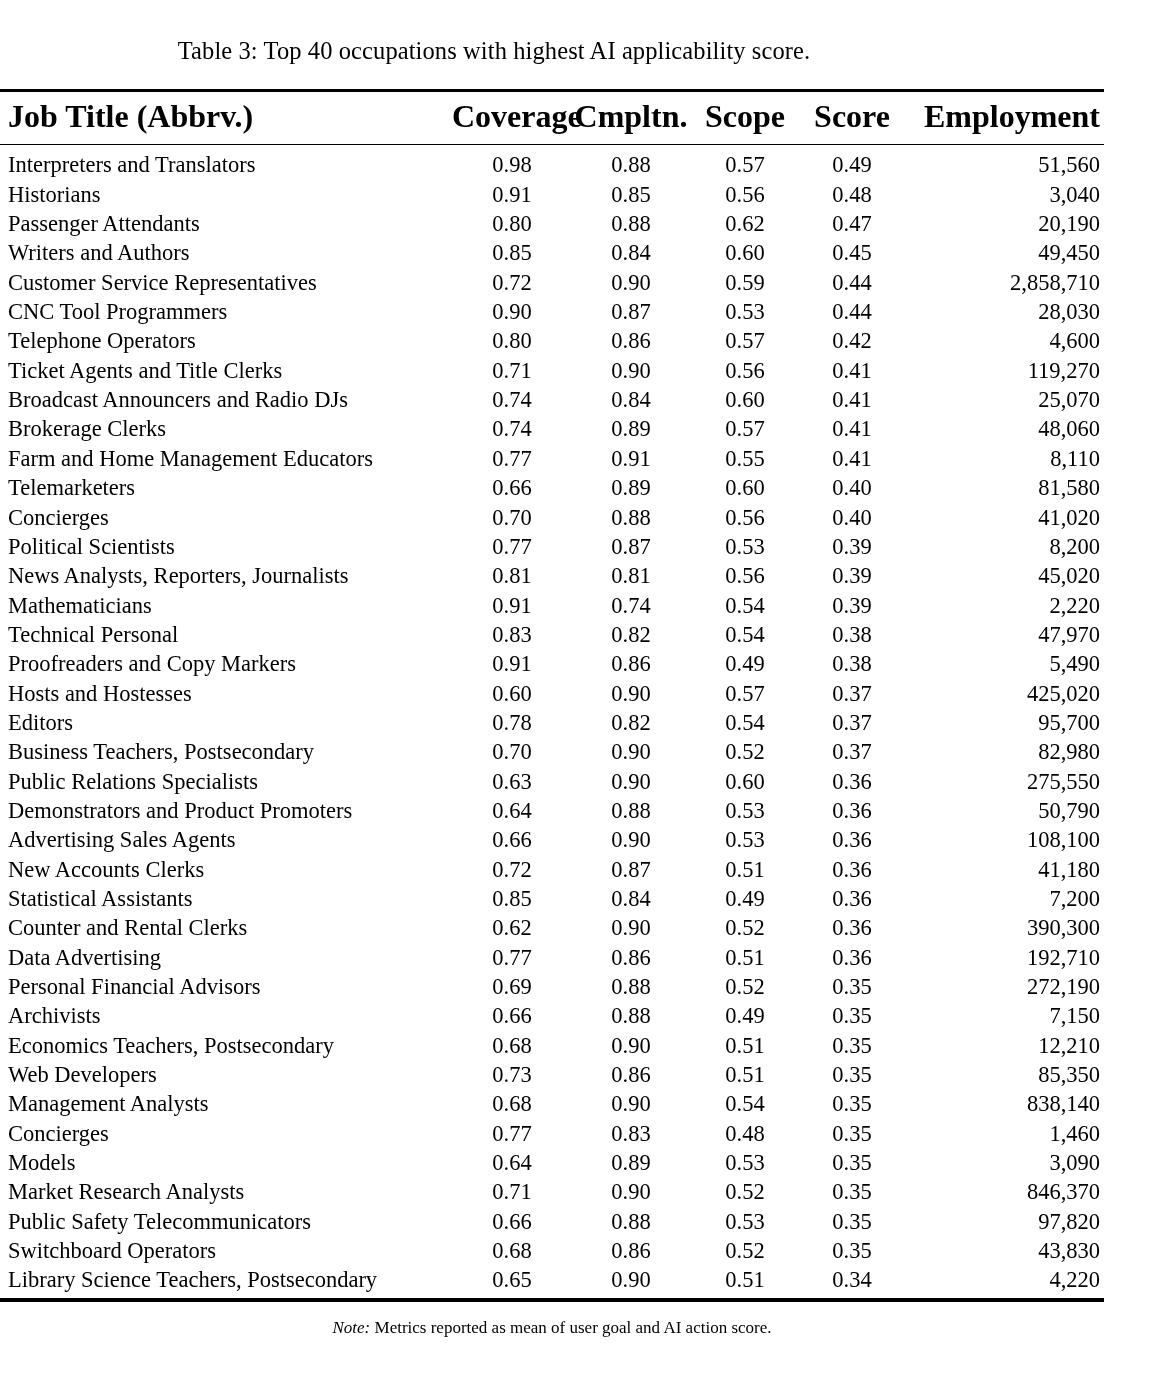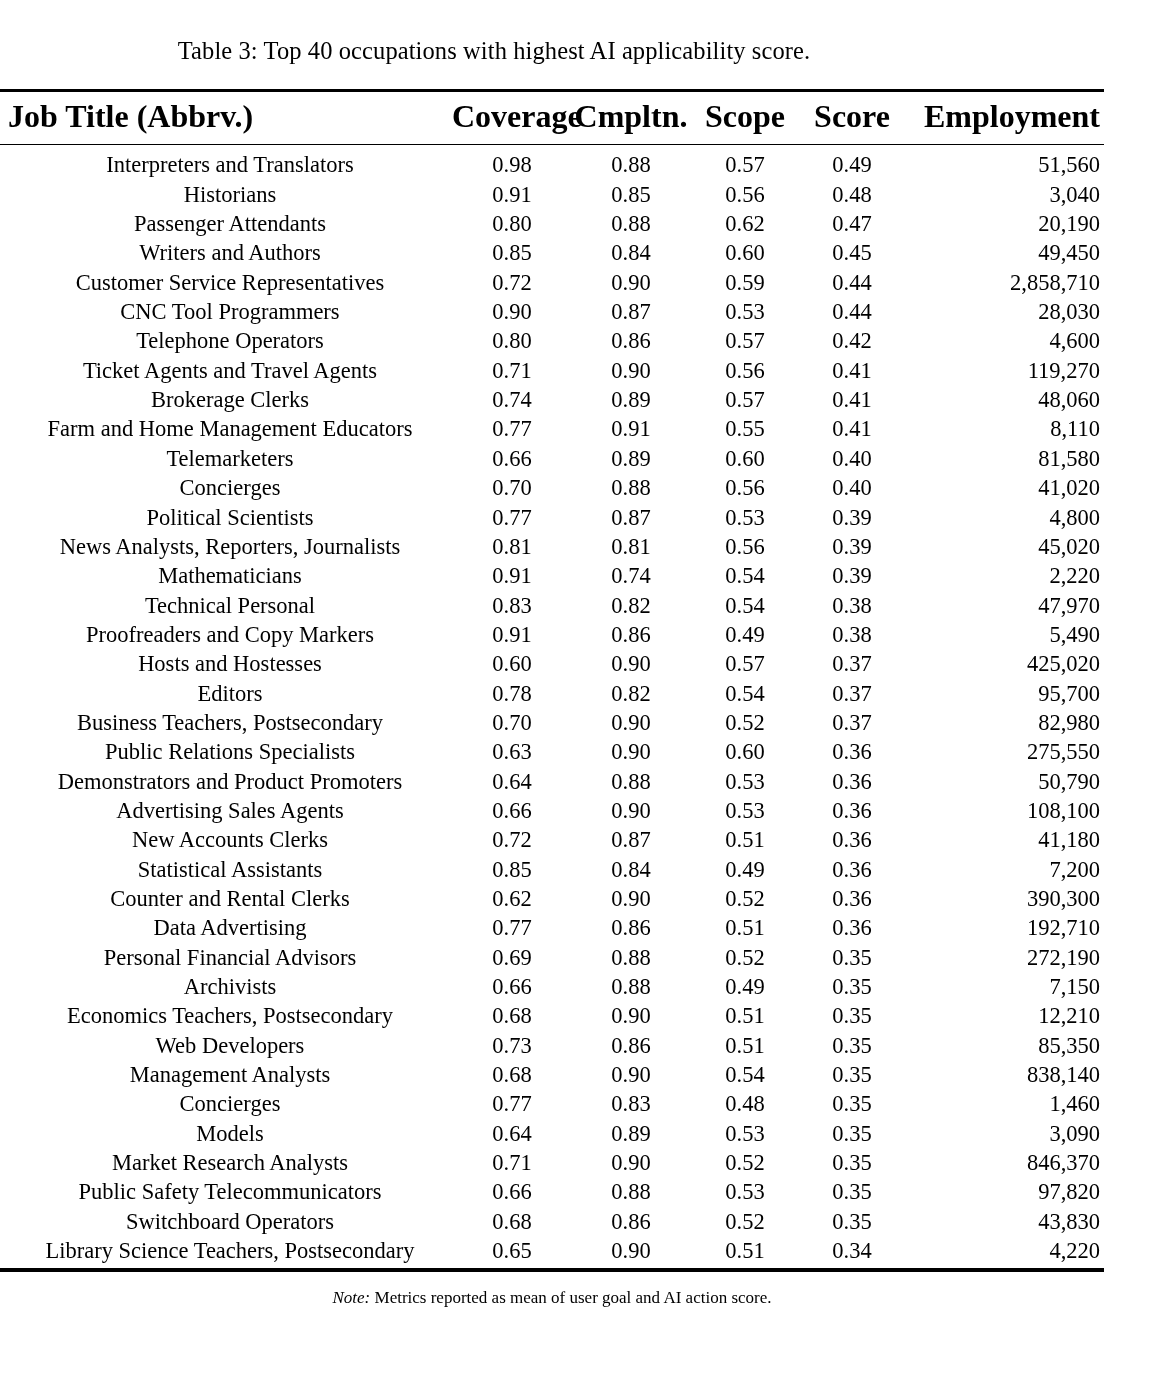--- a/index.html
+++ b/index.html
@@ -83,21 +83,21 @@
   col.c-cov   { width: 120px; }
   col.c-cmp   { width: 118px; }
   col.c-sco   { width: 110px; }
   col.c-scr   { width: 104px; }
   col.c-emp   { width: 200px; }
 
   th.h-title { text-align: left; padding-left: 8px !important; }
   th.h-cov, th.h-cmp, th.h-sco, th.h-scr { text-align: center; }
   th.h-emp { text-align: right; padding-right: 4px !important; }
 
-  td.v-title { text-align: center; padding-left: 8px !important; }
+  td.v-title { text-align: left; padding-left: 8px !important; }
   td.v-num   { text-align: center; }
   td.v-emp   { text-align: right; padding-right: 4px !important; }
 
   .note {
     text-align: center;
     font-size: 17px;
     padding-top: 16px;
   }
   .note i { font-style: italic; }
 </style>
@@ -188,26 +188,34 @@
           </tr>
           <tr>
             <td class="v-title">Telephone Operators</td>
             <td class="v-num">0.80</td>
             <td class="v-num">0.86</td>
             <td class="v-num">0.57</td>
             <td class="v-num">0.42</td>
             <td class="v-emp">4,600</td>
           </tr>
           <tr>
-            <td class="v-title">Ticket Agents and Travel Agents</td>
+            <td class="v-title">Ticket Agents and Title Clerks</td>
             <td class="v-num">0.71</td>
             <td class="v-num">0.90</td>
             <td class="v-num">0.56</td>
             <td class="v-num">0.41</td>
             <td class="v-emp">119,270</td>
+          </tr>
+          <tr>
+            <td class="v-title">Broadcast Announcers and Radio DJs</td>
+            <td class="v-num">0.74</td>
+            <td class="v-num">0.84</td>
+            <td class="v-num">0.60</td>
+            <td class="v-num">0.41</td>
+            <td class="v-emp">25,070</td>
           </tr>
           <tr>
             <td class="v-title">Brokerage Clerks</td>
             <td class="v-num">0.74</td>
             <td class="v-num">0.89</td>
             <td class="v-num">0.57</td>
             <td class="v-num">0.41</td>
             <td class="v-emp">48,060</td>
           </tr>
           <tr>
@@ -233,21 +241,21 @@
             <td class="v-num">0.56</td>
             <td class="v-num">0.40</td>
             <td class="v-emp">41,020</td>
           </tr>
           <tr>
             <td class="v-title">Political Scientists</td>
             <td class="v-num">0.77</td>
             <td class="v-num">0.87</td>
             <td class="v-num">0.53</td>
             <td class="v-num">0.39</td>
-            <td class="v-emp">4,800</td>
+            <td class="v-emp">8,200</td>
           </tr>
           <tr>
             <td class="v-title">News Analysts, Reporters, Journalists</td>
             <td class="v-num">0.81</td>
             <td class="v-num">0.81</td>
             <td class="v-num">0.56</td>
             <td class="v-num">0.39</td>
             <td class="v-emp">45,020</td>
           </tr>
           <tr>

